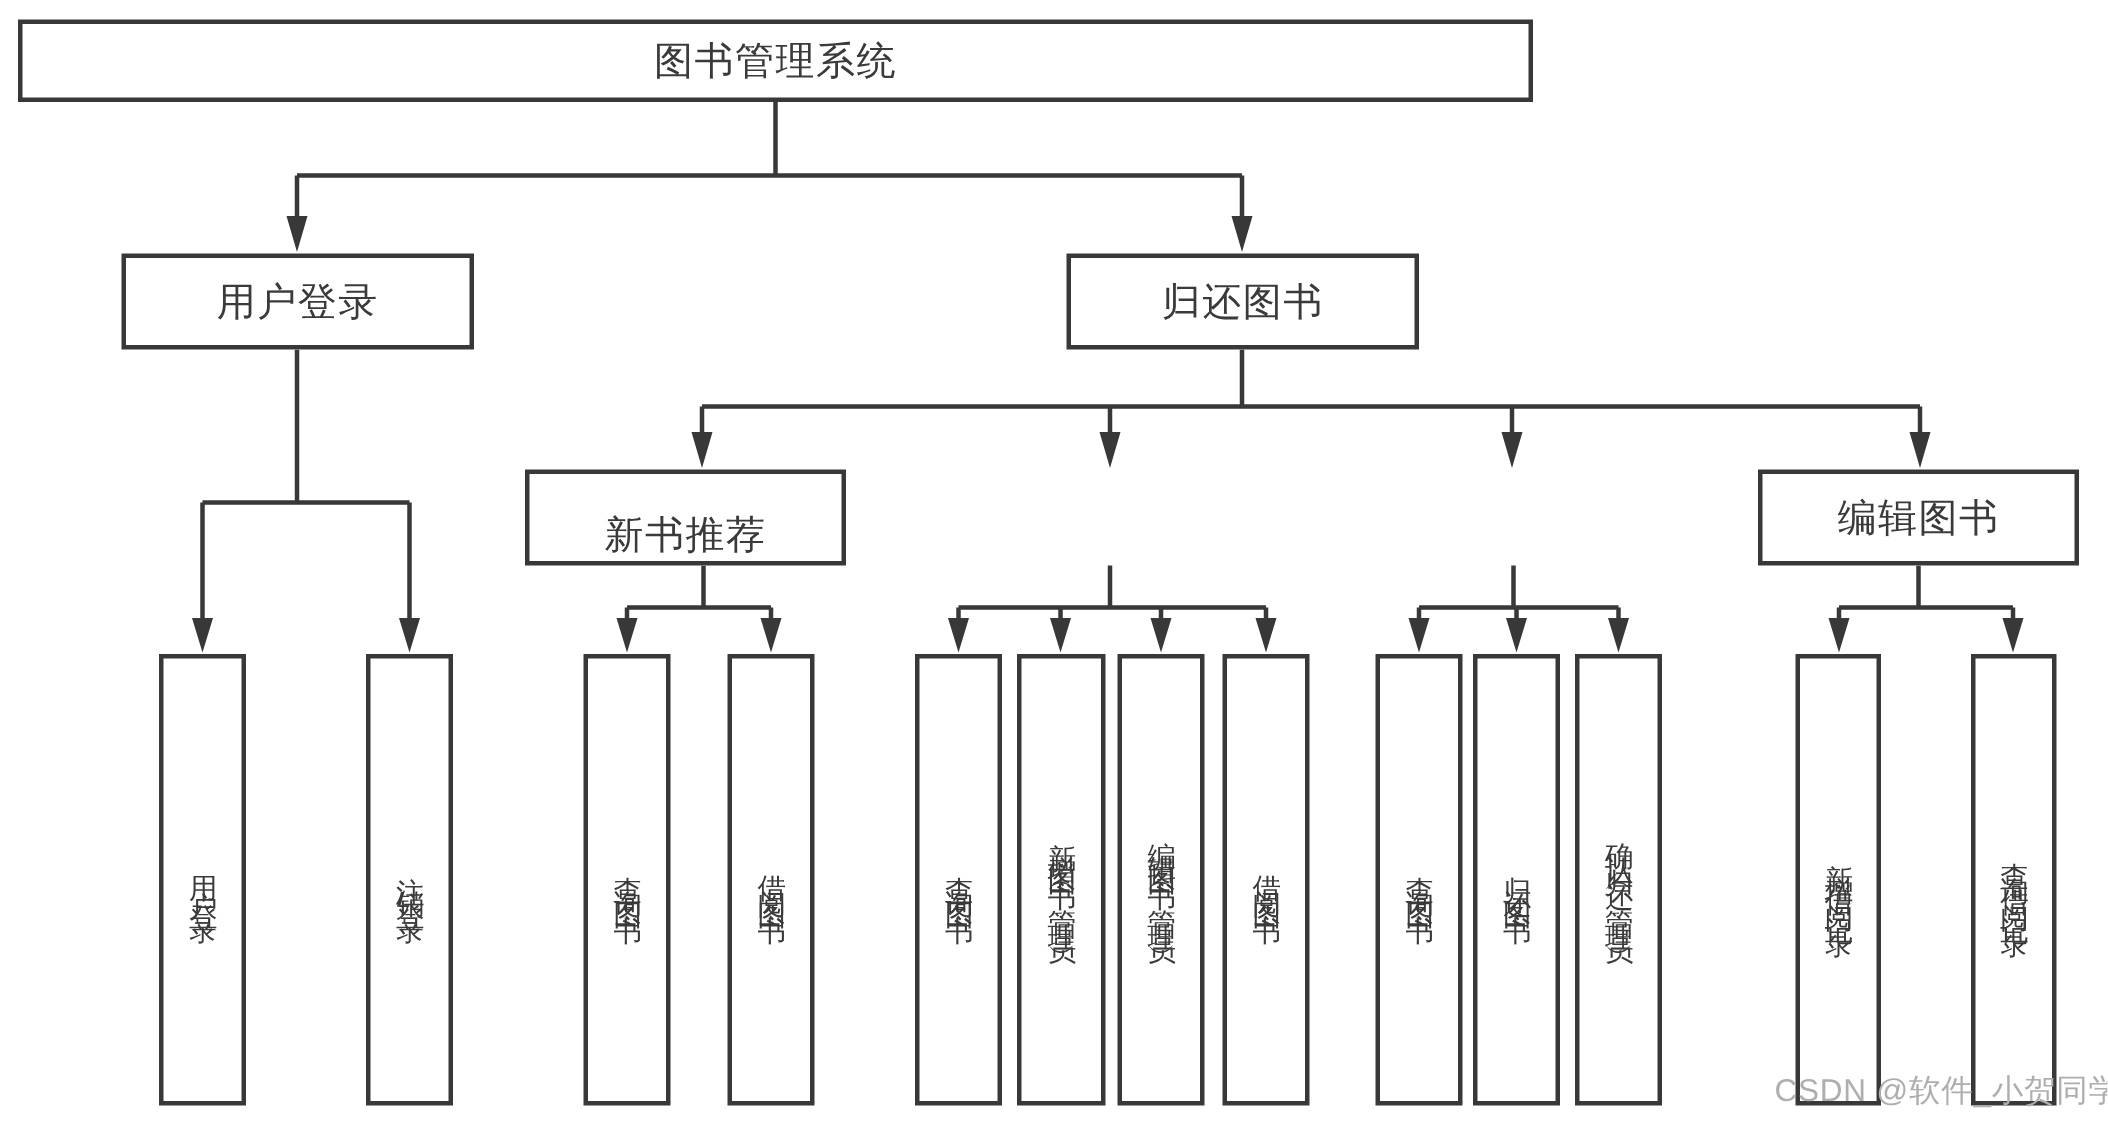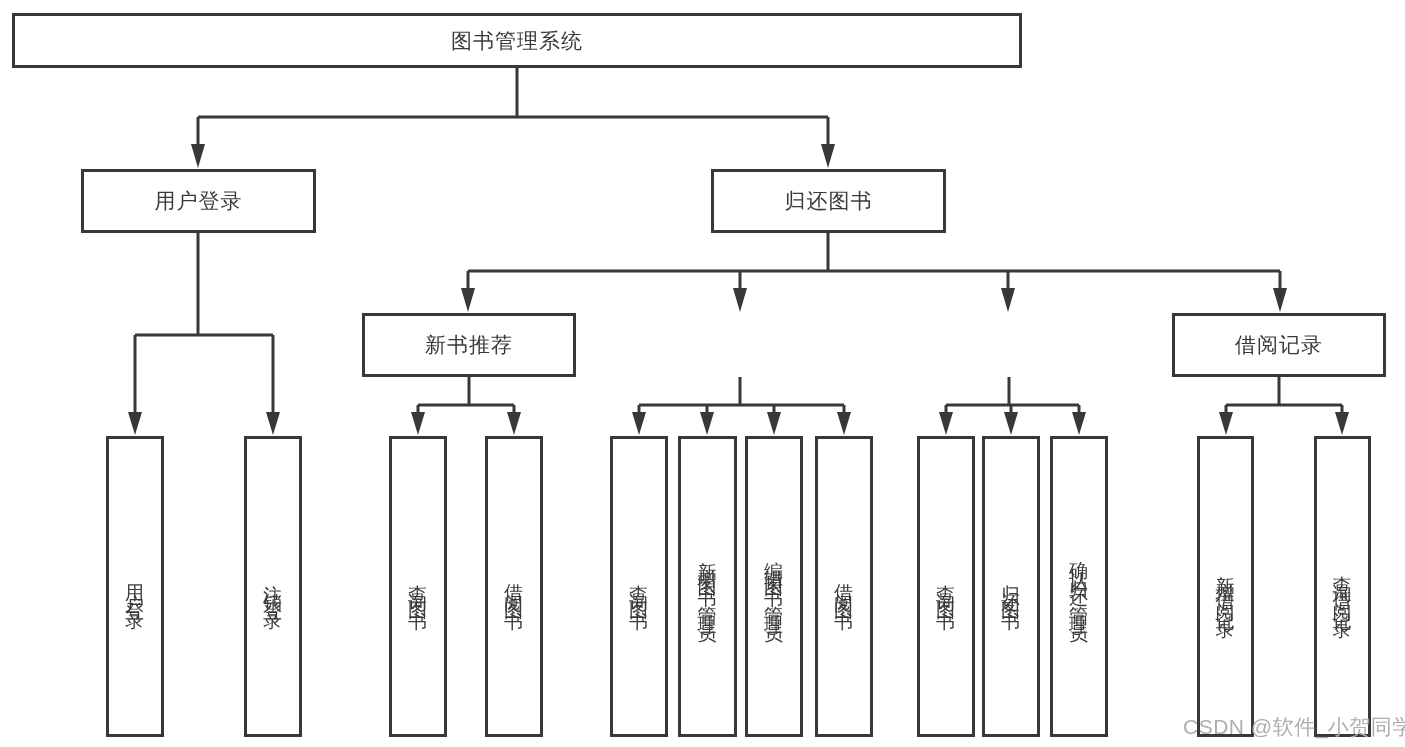--- a/index.html
+++ b/index.html
@@ -5,21 +5,21 @@
   html,body{margin:0;padding:0;background:#ffffff;}
   .canvas{
     position:relative;width:1405px;height:747px;background:#ffffff;
     font-family:"Liberation Sans","DejaVu Sans",sans-serif;color:#3a3a3a;overflow:hidden;
   }
   .wires{position:absolute;left:0;top:0;z-index:1;}
   .box{
     position:absolute;box-sizing:border-box;border:3px solid #383838;background:#ffffff;
     display:flex;align-items:center;justify-content:center;z-index:2;
   }
-  .h span{font-size:21px;letter-spacing:1px;white-space:nowrap;}
+  .h span{font-size:26px;letter-spacing:1px;white-space:nowrap;}
   .v span{
     writing-mode:vertical-rl;text-orientation:mixed;
     font-size:19px;letter-spacing:9px;line-height:1;white-space:nowrap;
   }
   .watermark{
     position:absolute;left:1183px;top:713px;z-index:5;
     font-size:21px;color:#aeaeae;letter-spacing:0.5px;white-space:nowrap;
   }
 </style>
 </head>
@@ -62,25 +62,25 @@
     <span>图书管理系统</span>
   </div>
 
   <div class="box h" style="left:81px;top:169px;width:235px;height:64px;">
     <span>用户登录</span>
   </div>
   <div class="box h" style="left:711px;top:169px;width:235px;height:64px;">
     <span>归还图书</span>
   </div>
 
-  <div class="box h" style="left:362px;top:313px;width:214px;height:64px;">
+  <div class="box h" style="left:350px;top:313px;width:214px;height:64px;align-items:flex-end;">
     <span>新书推荐</span>
   </div>
   <div class="box h" style="left:1172px;top:313px;width:214px;height:64px;">
-    <span>借阅记录</span>
+    <span>编辑图书</span>
   </div>
 
   <div class="box v" style="left:106px;top:436px;width:58px;height:301px;">
     <span>用户登录</span>
   </div>
   <div class="box v" style="left:244px;top:436px;width:58px;height:301px;">
     <span>注销登录</span>
   </div>
 
   <div class="box v" style="left:389px;top:436px;width:58px;height:301px;">

